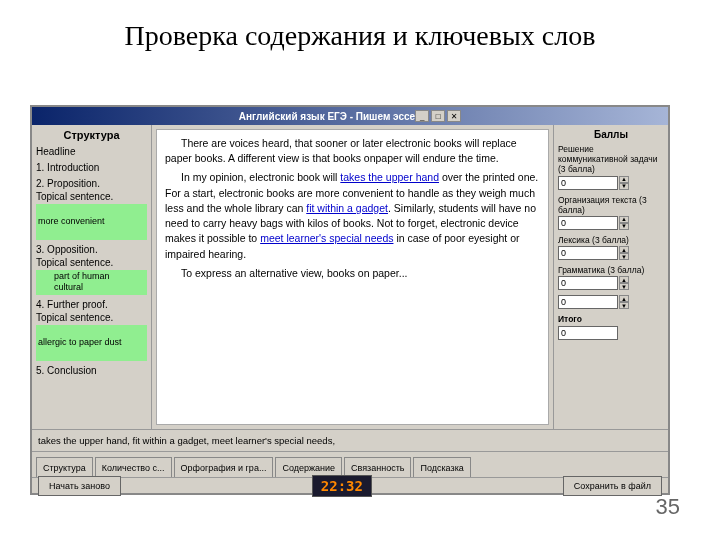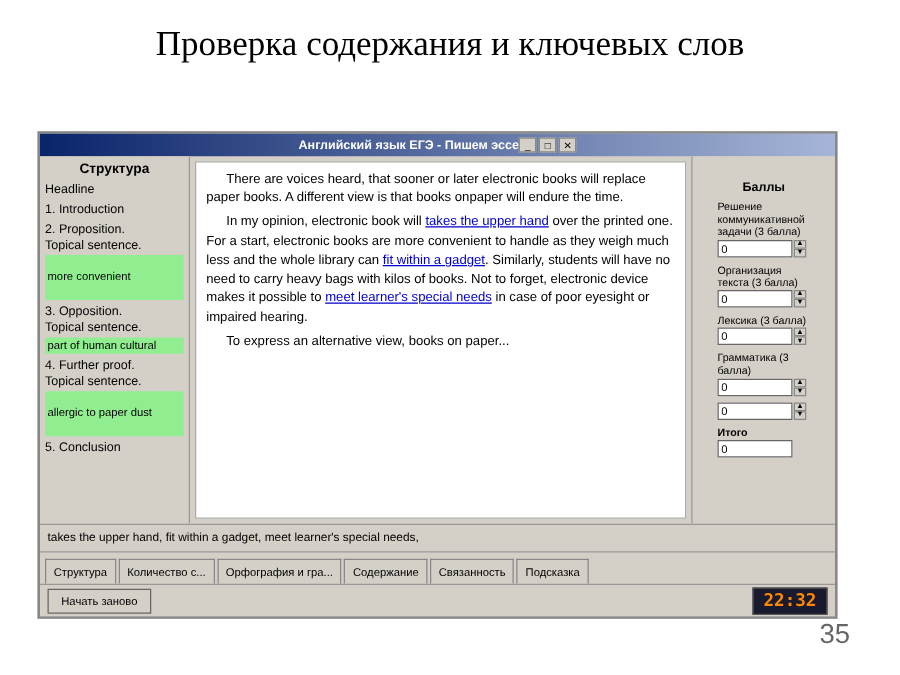--- a/index.html
+++ b/index.html
@@ -98,21 +98,21 @@
     }
     .sidebar-highlight {
       background: #90ee90;
       padding: 12px 2px;
       font-size: 9px;
       margin-top: 1px;
       display: block;
     }
     .sidebar-highlight-yellow {
       background: #90ee90;
-      padding: 1px 2px;
+      padding: 1px 18px;
       font-size: 9px;
       margin-top: 1px;
       display: block;
     }
 
     
     .text-area {
       flex: 1;
       background: #fff;
       border: 1px solid #aaa;
@@ -130,21 +130,21 @@
     .underline-link {
       color: #0000cc;
       text-decoration: underline;
     }
 
     
     .scores-panel {
       width: 115px;
       background: #d4d0c8;
       border-left: 1px solid #999;
-      padding: 20px;
+      padding: 4px;
       flex-shrink: 0;
       font-size: 9px;
     }
     .scores-header {
       text-align: center;
       font-weight: bold;
       font-size: 10px;
       margin-bottom: 4px;
       color: #000;
     }
@@ -224,21 +224,21 @@
       font-size: 9px;
       cursor: pointer;
       height: 20px;
       display: flex;
       align-items: center;
       white-space: nowrap;
     }
 
     
     .action-row {
-      height: 26px;
+      height: 16px;
       background: #d4d0c8;
       border-top: 1px solid #999;
       display: flex;
       align-items: center;
       justify-content: space-between;
       padding: 2px 6px;
       flex-shrink: 0;
     }
     .action-btn {
       padding: 2px 10px;
@@ -395,17 +395,18 @@
     <div class="tab-btn">Количество с...</div>
     <div class="tab-btn">Орфография и гра...</div>
     <div class="tab-btn">Содержание</div>
     <div class="tab-btn">Связанность</div>
     <div class="tab-btn">Подсказка</div>
   </div>
 
   <div class="action-row">
     <button class="action-btn">Начать заново</button>
     <div class="timer-display">22:32</div>
+    <button class="action-btn">Сохранить в файл</button>
   </div>
 
 </div>
 
 <div class="slide-number">35</div>
 
 </body></html>

